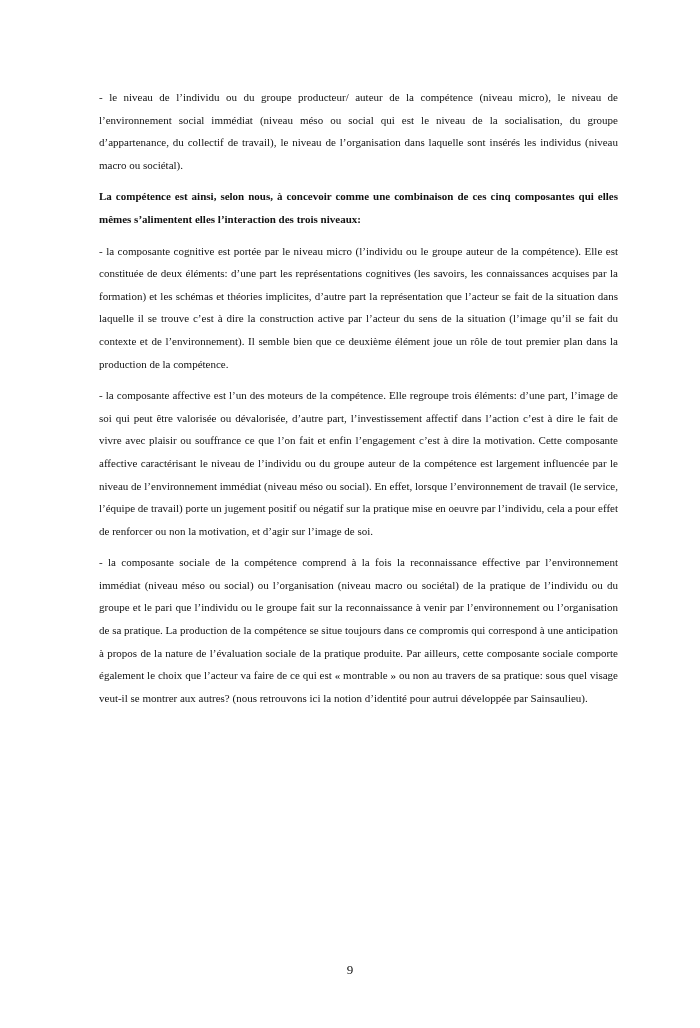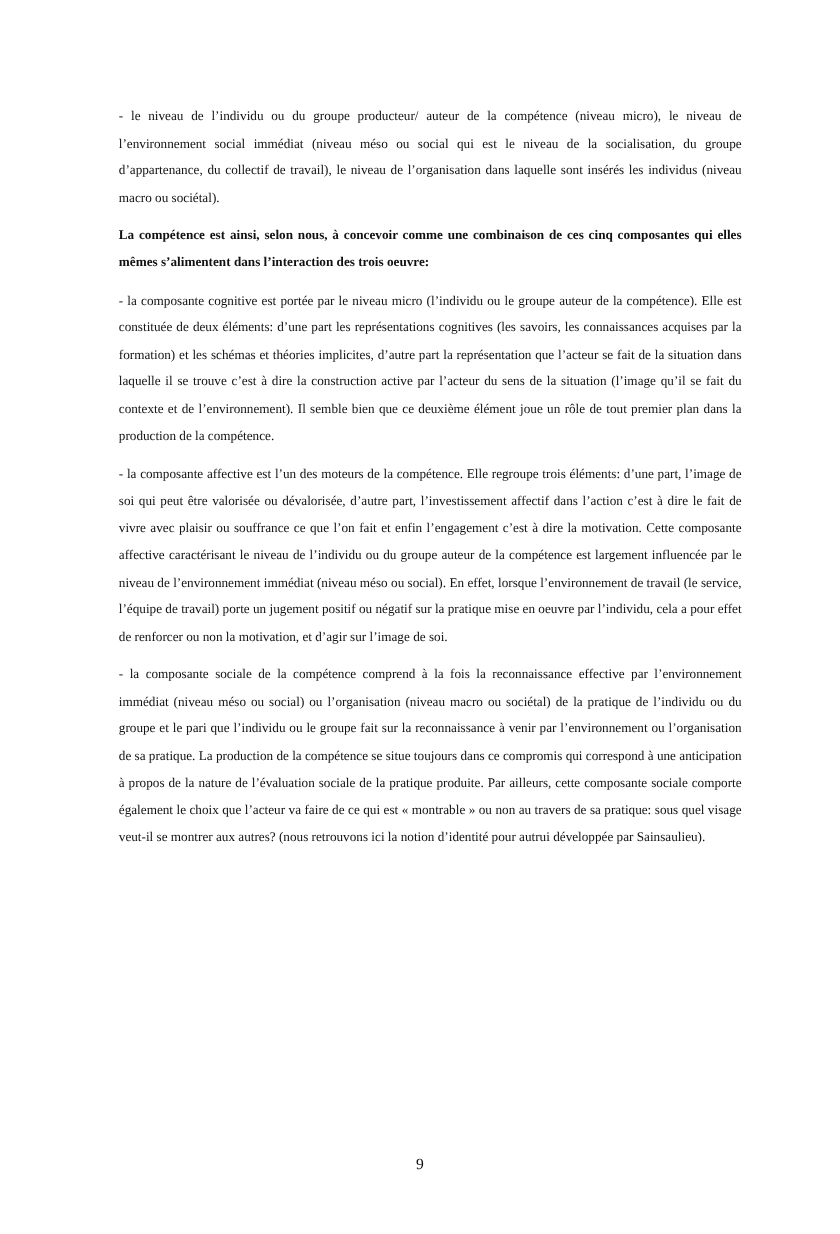--- a/index.html
+++ b/index.html
@@ -27,21 +27,21 @@
     font-size: 13px;
     color: #111111;
   }
 </style>
 </head>
 <body>
 
 <div class="page">
   <p class="para">- le niveau de l’individu ou du groupe producteur/ auteur de la compétence (niveau micro), le niveau de l’environnement social immédiat (niveau méso ou social qui est le niveau de la socialisation, du groupe d’appartenance, du collectif de travail), le niveau de l’organisation dans laquelle sont insérés les individus (niveau macro ou sociétal).</p>
 
-  <p class="para bold">La compétence est ainsi, selon nous, à concevoir comme une combinaison de ces cinq composantes qui elles mêmes s’alimentent dans l’interaction des trois oeuvre:</p>
+  <p class="para bold">La compétence est ainsi, selon nous, à concevoir comme une combinaison de ces cinq composantes qui elles mêmes s’alimentent elles l’interaction des trois niveaux:</p>
 
   <p class="para"><span>- </span><b>la composante cognitive</b><span> est portée par le niveau micro (l’individu ou le groupe auteur de la compétence). Elle est constituée de deux éléments: d’une part les représentations cognitives (les savoirs, les connaissances acquises par la formation) et les schémas et théories implicites, d’autre part la représentation que l’acteur se fait de la situation dans laquelle il se trouve c’est à dire la construction active par l’acteur du sens de la situation (l’image qu’il se fait du contexte et de l’environnement). Il semble bien que ce deuxième élément joue un rôle de tout premier plan dans la production de la compétence.</span></p>
 
   <p class="para"><span>- </span><b>la composante affective</b><span> est l’un des moteurs de la compétence. Elle regroupe trois éléments: d’une part, l’image de soi qui peut être valorisée ou dévalorisée, d’autre part, l’investissement affectif dans l’action c’est à dire le fait de vivre avec plaisir ou souffrance ce que l’on fait et enfin l’engagement c’est à dire la motivation. Cette composante affective caractérisant le niveau de l’individu ou du groupe auteur de la compétence est largement influencée par le niveau de l’environnement immédiat (niveau méso ou social). En effet, lorsque l’environnement de travail (le service, l’équipe de travail) porte un jugement positif ou négatif sur la pratique mise en oeuvre par l’individu, cela a pour effet de renforcer ou non la motivation, et d’agir sur l’image de soi.</span></p>
 
   <p class="para"><span>- </span><b>la composante sociale</b><span> de la compétence comprend à la fois la reconnaissance effective par l’environnement immédiat (niveau méso ou social) ou l’organisation (niveau macro ou sociétal) de la pratique de l’individu ou du groupe et le pari que l’individu ou le groupe fait sur la reconnaissance à venir par l’environnement ou l’organisation de sa pratique. La production de la compétence se situe toujours dans ce compromis qui correspond à une anticipation à propos de la nature de l’évaluation sociale de la pratique produite. Par ailleurs, cette composante sociale comporte également le choix que l’acteur va faire de ce qui est « montrable » ou non au travers de sa pratique: sous quel visage veut-il se montrer aux autres? (nous retrouvons ici la notion d’identité pour autrui développée par Sainsaulieu).</span></p>
 </div>
 
 <div class="page-number">9</div>
 

